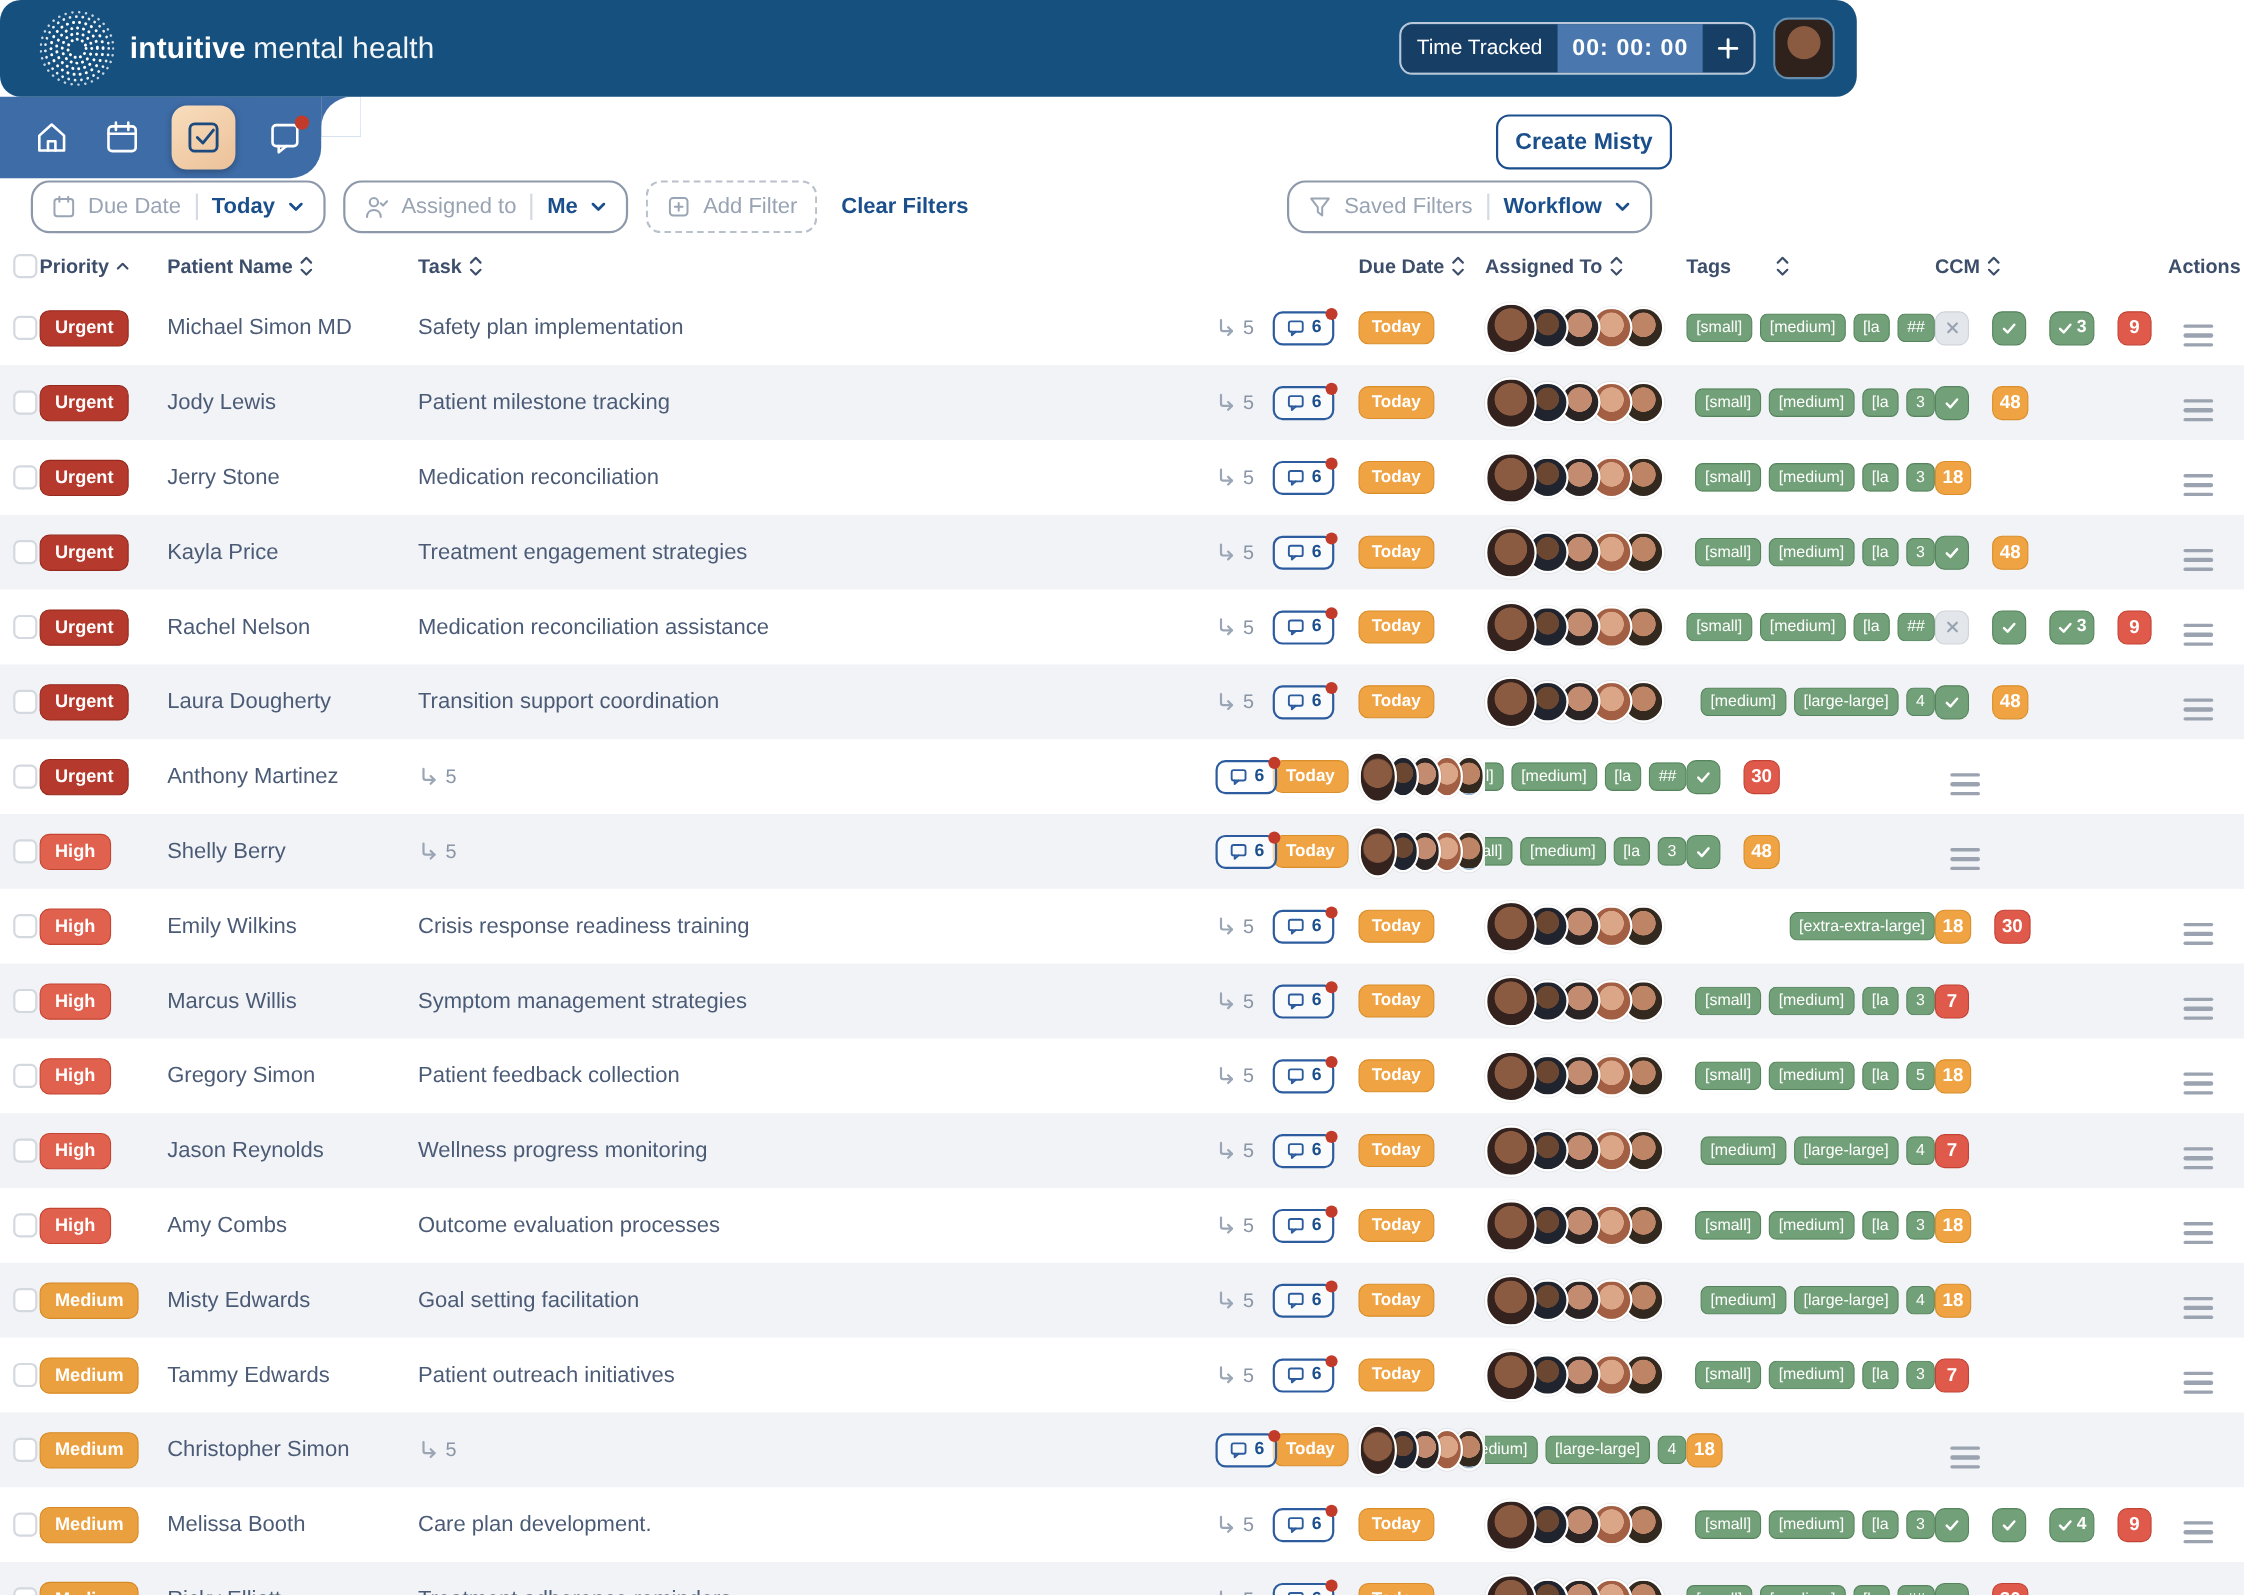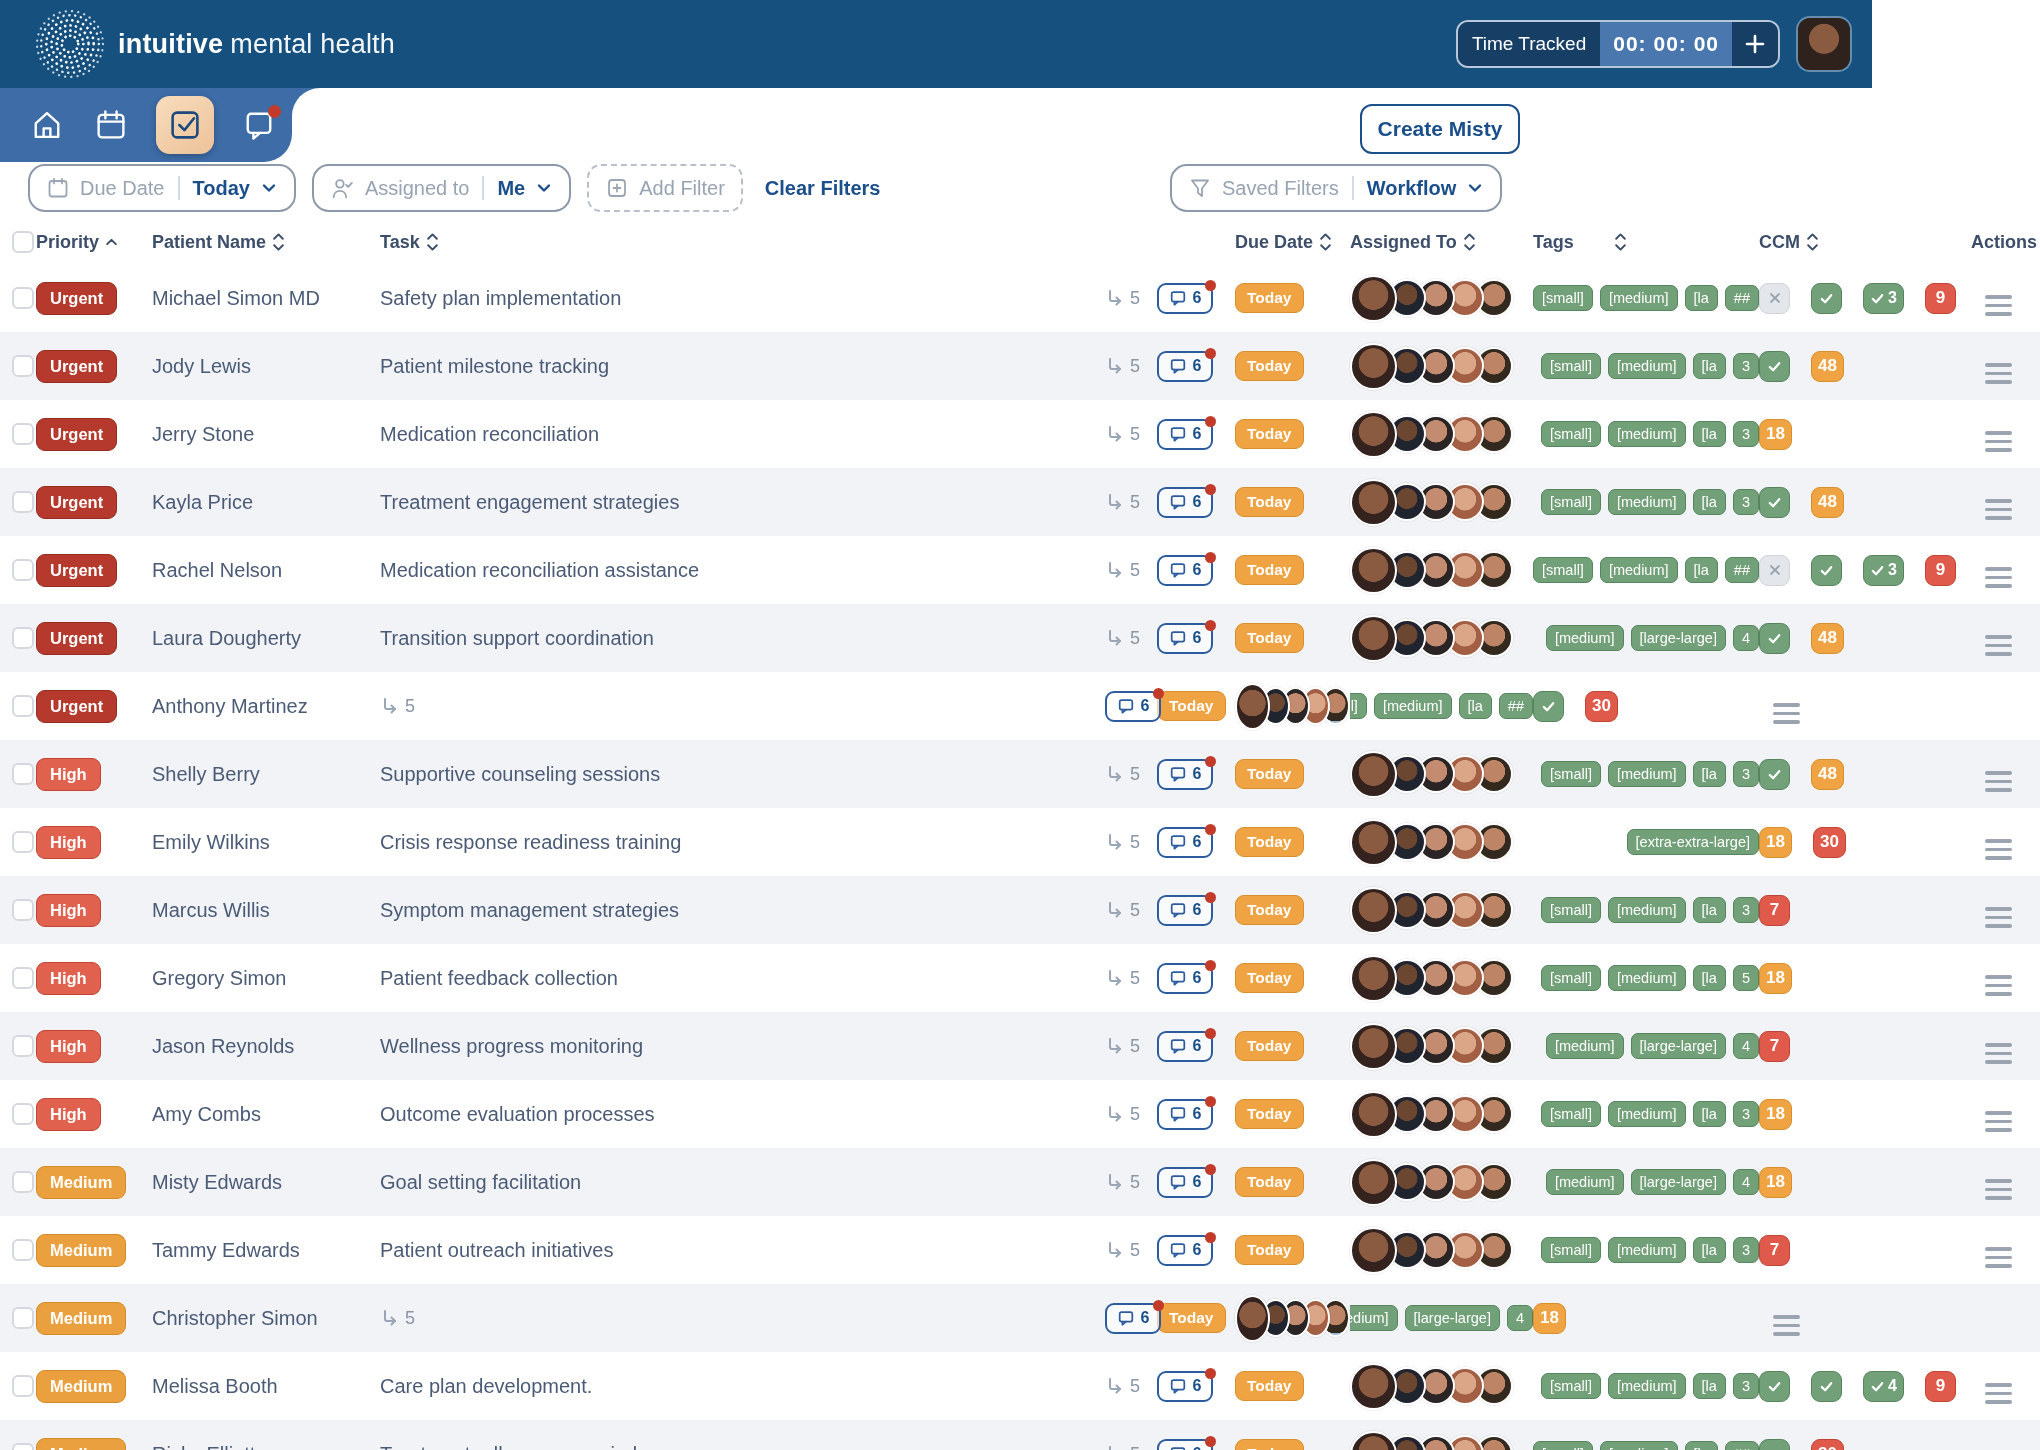--- a/index.html
+++ b/index.html
@@ -16,21 +16,21 @@
     --badge-red:#e05a4b; --badge-red-b:#c24335;
     --badge-orange:#efa343; --badge-orange-b:#d98e2a;
     --row-alt:#f1f3f7;
     --dot-red:#c23b2a;
   }
   *{box-sizing:border-box;margin:0;padding:0;}
   html,body{width:2040px;height:1450px;overflow:hidden;}
   body{position:relative;background:#fff;font-family:"Liberation Sans",sans-serif;color:var(--text-dark);}
 
   
-  .topbar{position:absolute;left:0;top:0;width:1872px;height:88px;background:var(--header-blue);display:flex;align-items:center;z-index:20;}
+  .topbar{position:absolute;left:0;top:0;width:1688px;height:88px;background:var(--header-blue);display:flex;align-items:center;z-index:20;border-radius:19px;}
   .brand{display:flex;align-items:center;gap:14px;margin-left:36px;}
   .brand svg{display:block;}
   .brand-text{color:#fff;font-size:27px;letter-spacing:.2px;}
   .brand-bold{font-weight:bold;}
   .brand-rest{font-weight:normal;opacity:.95;margin-left:7px;}
   .topbar-right{margin-left:auto;display:flex;align-items:center;gap:18px;margin-right:22px;}
   .time-tracker{display:flex;align-items:stretch;height:48px;border:2px solid #b9c7d8;border-radius:12px;overflow:hidden;}
   .tt-label{display:flex;align-items:center;padding:0 14px;background:#173f66;color:#fff;font-size:19px;}
   .tt-value{display:flex;align-items:center;padding:0 13px;background:#4a78ae;color:#fff;font-size:21px;font-weight:bold;letter-spacing:1px;}
   .tt-add{display:flex;align-items:center;justify-content:center;width:46px;background:#173f66;border:none;cursor:pointer;}
@@ -673,21 +673,20 @@
             <i></i>
           </span></div>
   </div>
 
   <div class="trow alt">
     <div>
           <span class="checkbox"></span>
         </div>
     <div><span class="pbadge high">High</span></div>
     <div class="c-patient">Shelly Berry</div>
-    <div class="c-task">Supportive counseling sessions</div>
     <div class="c-sub">
       <svg width="20" height="20" viewBox="0 0 20 20" fill="none" stroke="#9aa6b5" stroke-width="2" stroke-linecap="round" stroke-linejoin="round">
             <path d="M5 3 v8 a2 2 0 0 0 2 2 h8"></path>
             <path d="M11.5 9.5 L15 13 l-3.5 3.5"></path>
           </svg>
       <span class="subn">5</span>
     </div>
     <div>
       <span class="combadge">
         <svg width="18" height="18" viewBox="0 0 20 20" fill="none" stroke="#2d5c9e" stroke-width="1.9" stroke-linecap="round" stroke-linejoin="round">

